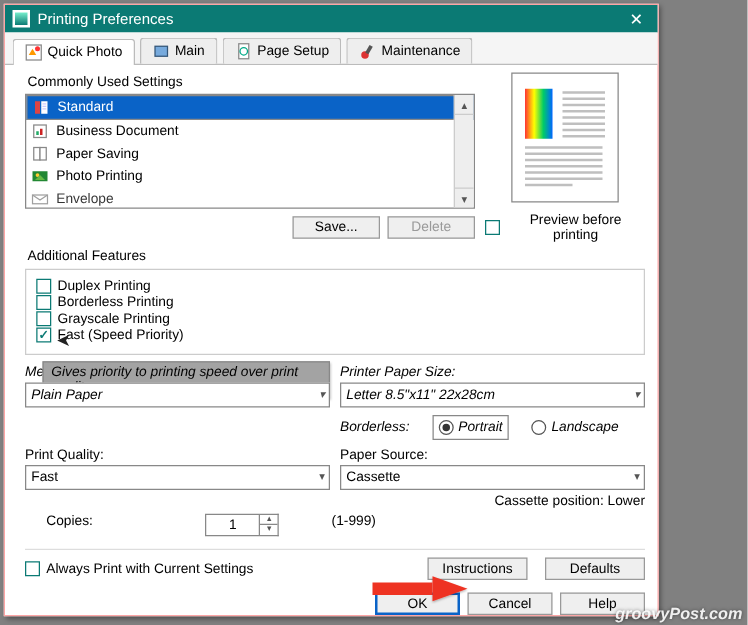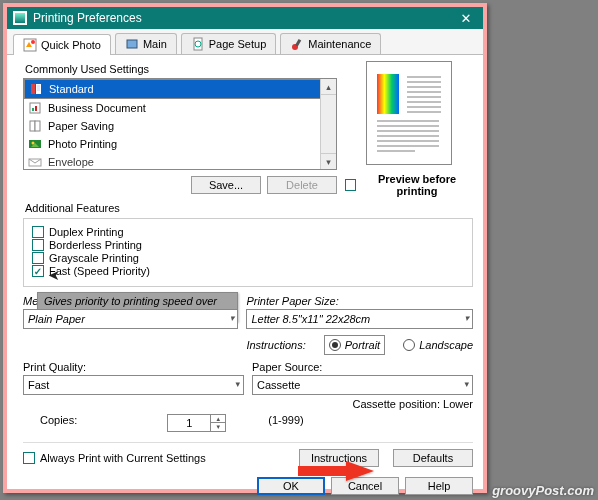--- a/index.html
+++ b/index.html
@@ -1,17 +1,17 @@
 <!DOCTYPE html>
 <html><head>
 <meta charset="utf-8">
 <style>
   * { box-sizing: border-box; font-family: "Segoe UI", Tahoma, sans-serif; font-size: 11px; }
   body { margin: 0; background: #808080; width: 598px; height: 500px; overflow: hidden; position: relative; }
-  .window { background: #fff; width: 484px; height: 490px; margin: 3px; border: 4px solid #fca5a5; box-shadow: 2px 2px 4px rgba(0,0,0,.4); position: relative; }
+  .window { background: #fff; width: 524px; height: 490px; margin: 3px; border: 1px solid #fca5a5; box-shadow: 2px 2px 4px rgba(0,0,0,.4); position: relative; }
   .titlebar { background: #0b7a74; color: #fff; height: 22px; display: flex; align-items: center; padding: 0 6px; }
   .titlebar .ticon { width: 14px; height: 14px; background: #fff; margin-right: 6px; position: relative; }
   .titlebar .ticon::after { content:""; position:absolute; left:2px; top:2px; width:10px; height:10px; background: linear-gradient(#7ec,#0b7a74); }
   .titlebar .ttext { flex: 1; font-size: 12px; }
   .titlebar .close { width: 34px; height: 22px; display:flex; align-items:center; justify-content:center; color:#fff; font-size:13px; margin-right:-6px;}
   .tabbar { display:flex; align-items:flex-end; padding: 4px 6px 0 6px; border-bottom:1px solid #bbb; background:#f5f5f5; gap:4px; }
   .tab { display:flex; align-items:center; gap:4px; padding:3px 9px; border:1px solid #bbb; border-bottom:none; background:#eee; border-radius:3px 3px 0 0; }
   .tab.active { background:#fff; position:relative; top:1px;}
   .tab .ticon2 { width:14px; height:14px; display:inline-block;}
   .body { padding: 6px 10px 8px 16px; position: relative; height: calc(100% - 22px - 28px); }
@@ -171,21 +171,21 @@
             <div class="line" style="top:43px; width:34px;"></div>
             <div class="line" style="top:52px; width:62px; left:4px;"></div>
             <div class="line" style="top:57px; width:62px; left:4px;"></div>
             <div class="line" style="top:62px; width:62px; left:4px;"></div>
             <div class="line" style="top:67px; width:62px; left:4px;"></div>
             <div class="line" style="top:72px; width:62px; left:4px;"></div>
             <div class="line" style="top:77px; width:62px; left:4px;"></div>
             <div class="line" style="top:82px; width:38px; left:4px;"></div>
           </div>
         </div>
-        <div class="chk" style="margin-top:8px; justify-content:flex-start;font-weight:bold;">
+        <div class="chk" style="margin-top:8px; justify-content:flex-start;">
           <span class="box"></span>
           <span>Preview before printing</span>
         </div>
       </div>
     </div>
 
     <div class="group-lbl" style="margin-top:4px;">Additional Features</div>
     <div class="fieldset" style="position:relative;">
       <div class="chk">
           <span class="box"></span>
@@ -215,21 +215,21 @@
           <span class="chev">▾</span>
         </div>
       </div>
       <div style="flex:1;">
         <div>Printer Paper Size:</div>
         <div class="sel" style="margin-top:2px;">
           <span>Letter 8.5"x11" 22x28cm</span>
           <span class="chev">▾</span>
         </div>
         <div style="display:flex; align-items:center; gap:18px; margin-top:6px;">
-          <span>Instructions:</span>
+          <span>Borderless:</span>
           <label class="radio sel">
               <span class="c"></span>
               <span>Portrait</span>
             </label>
           <label class="radio">
               <span class="c"></span>
               <span>Landscape</span>
             </label>
         </div>
       </div>

